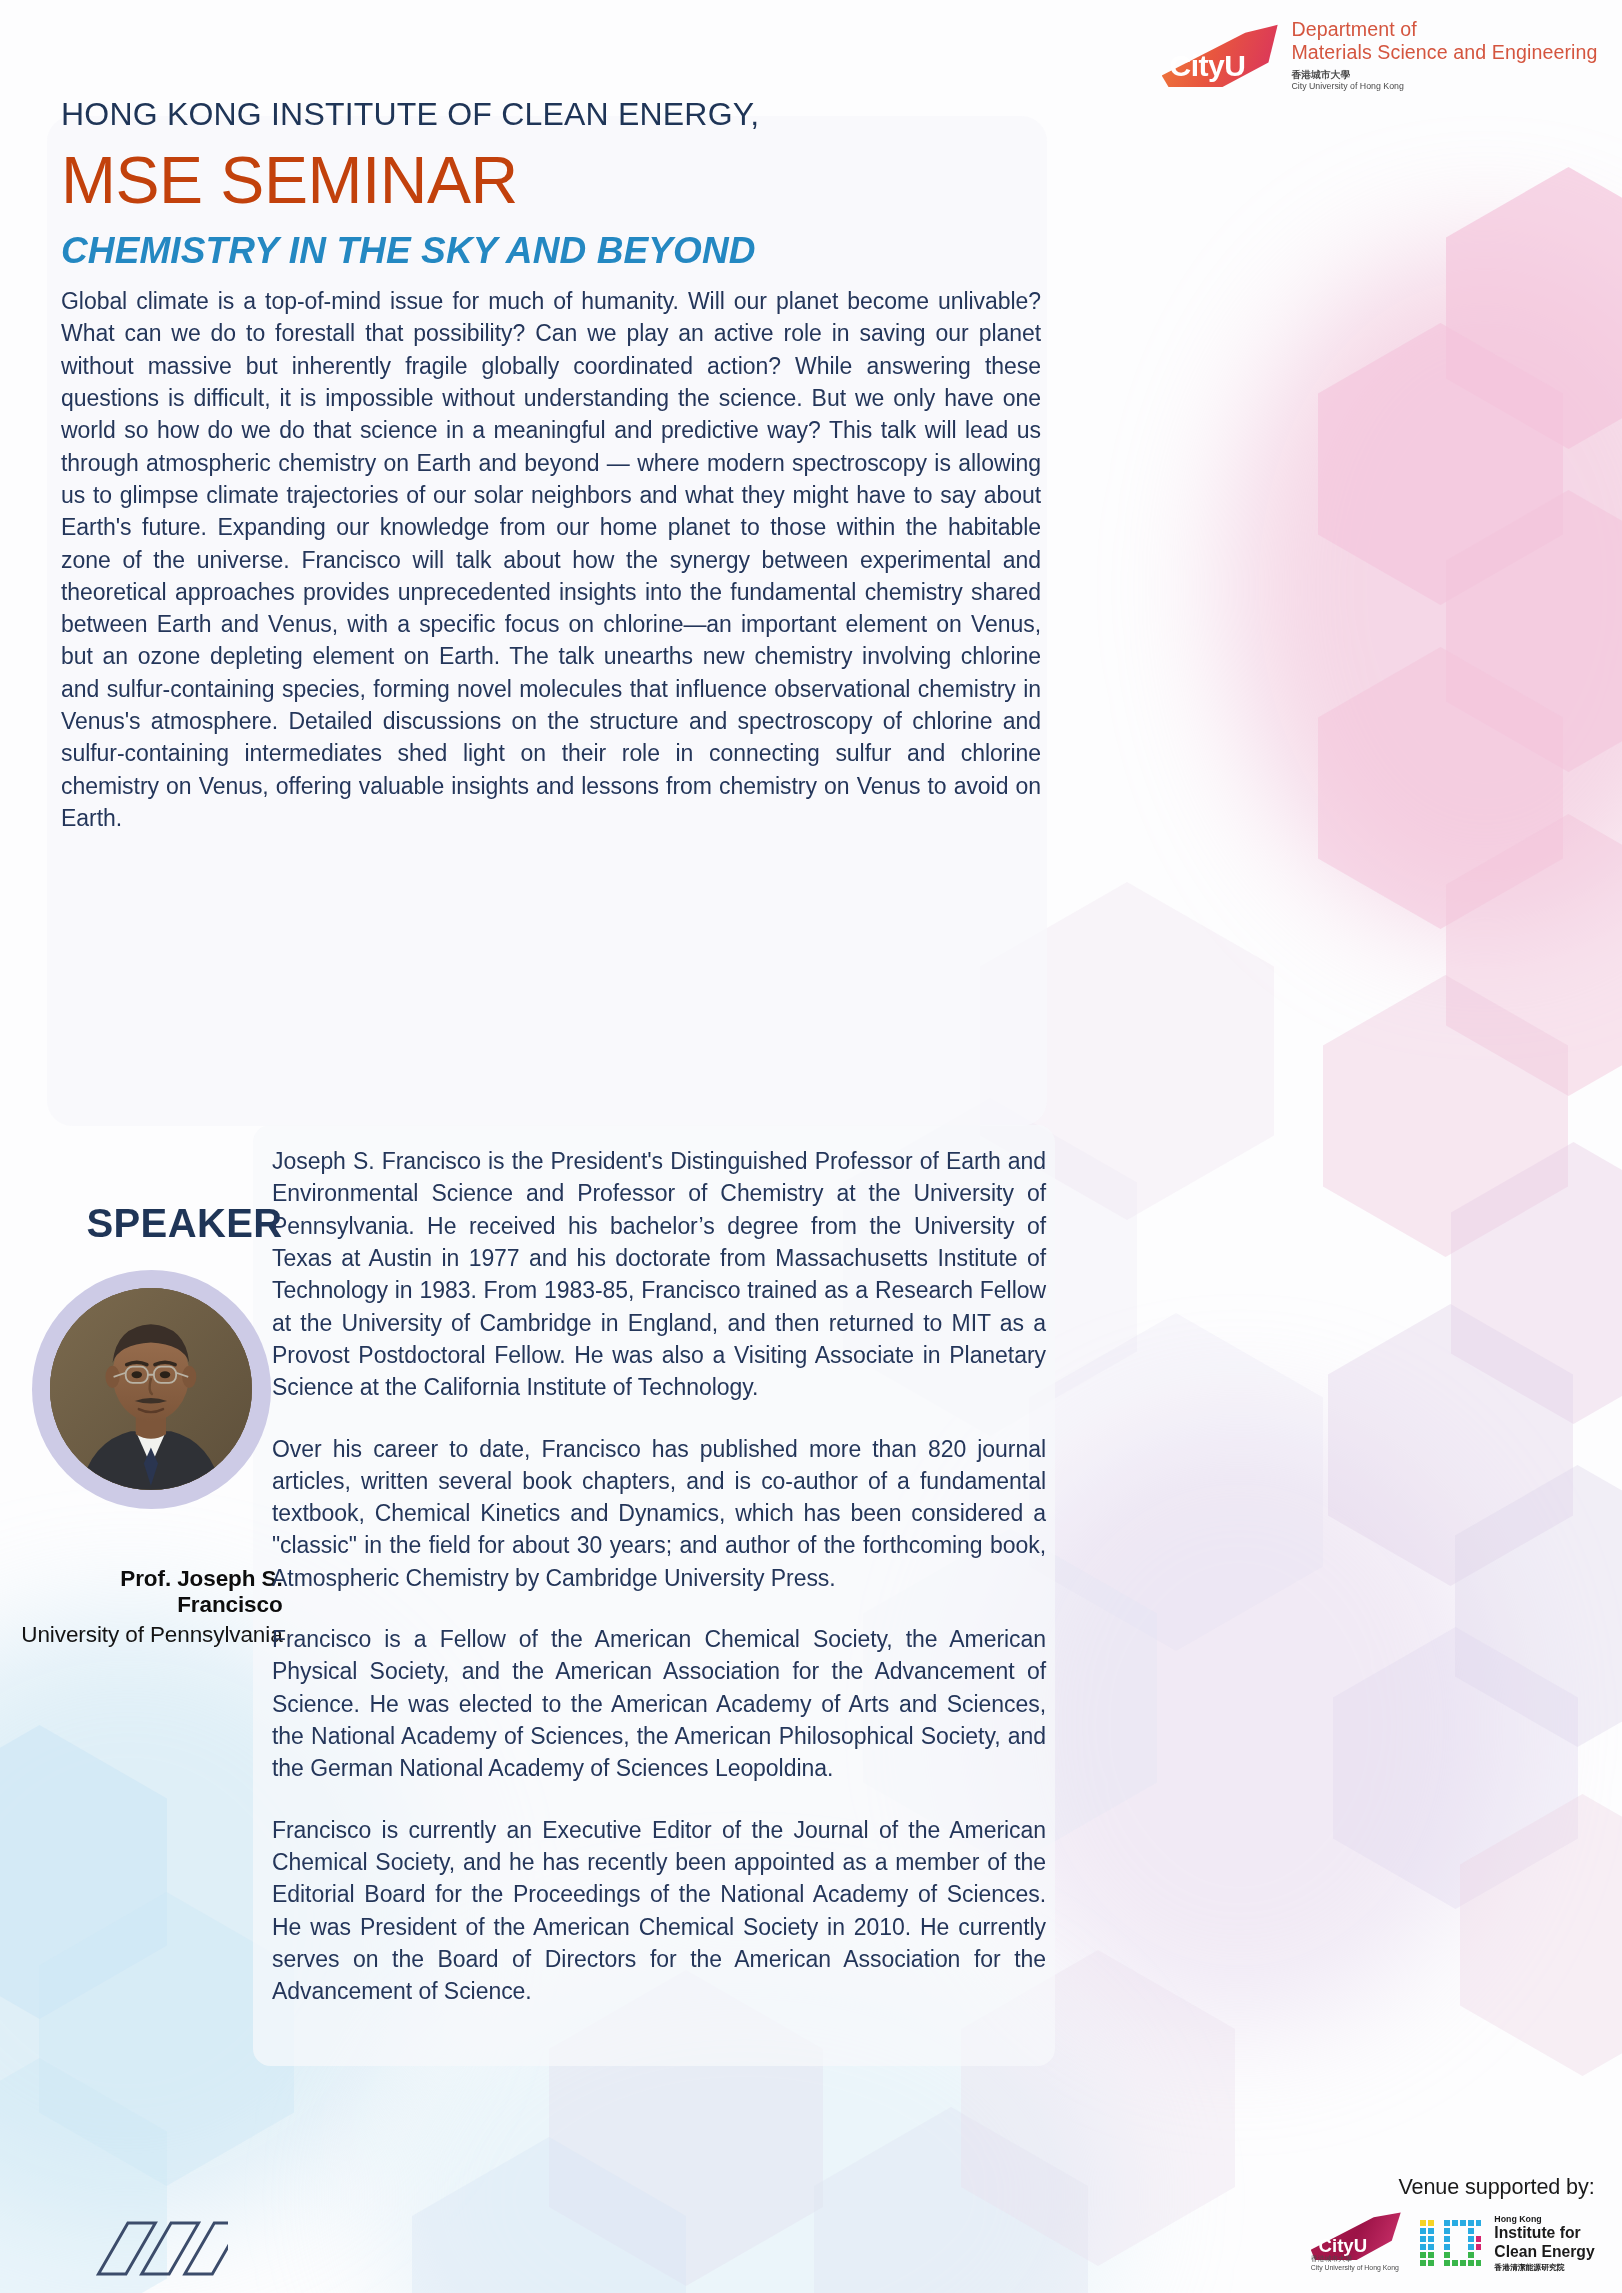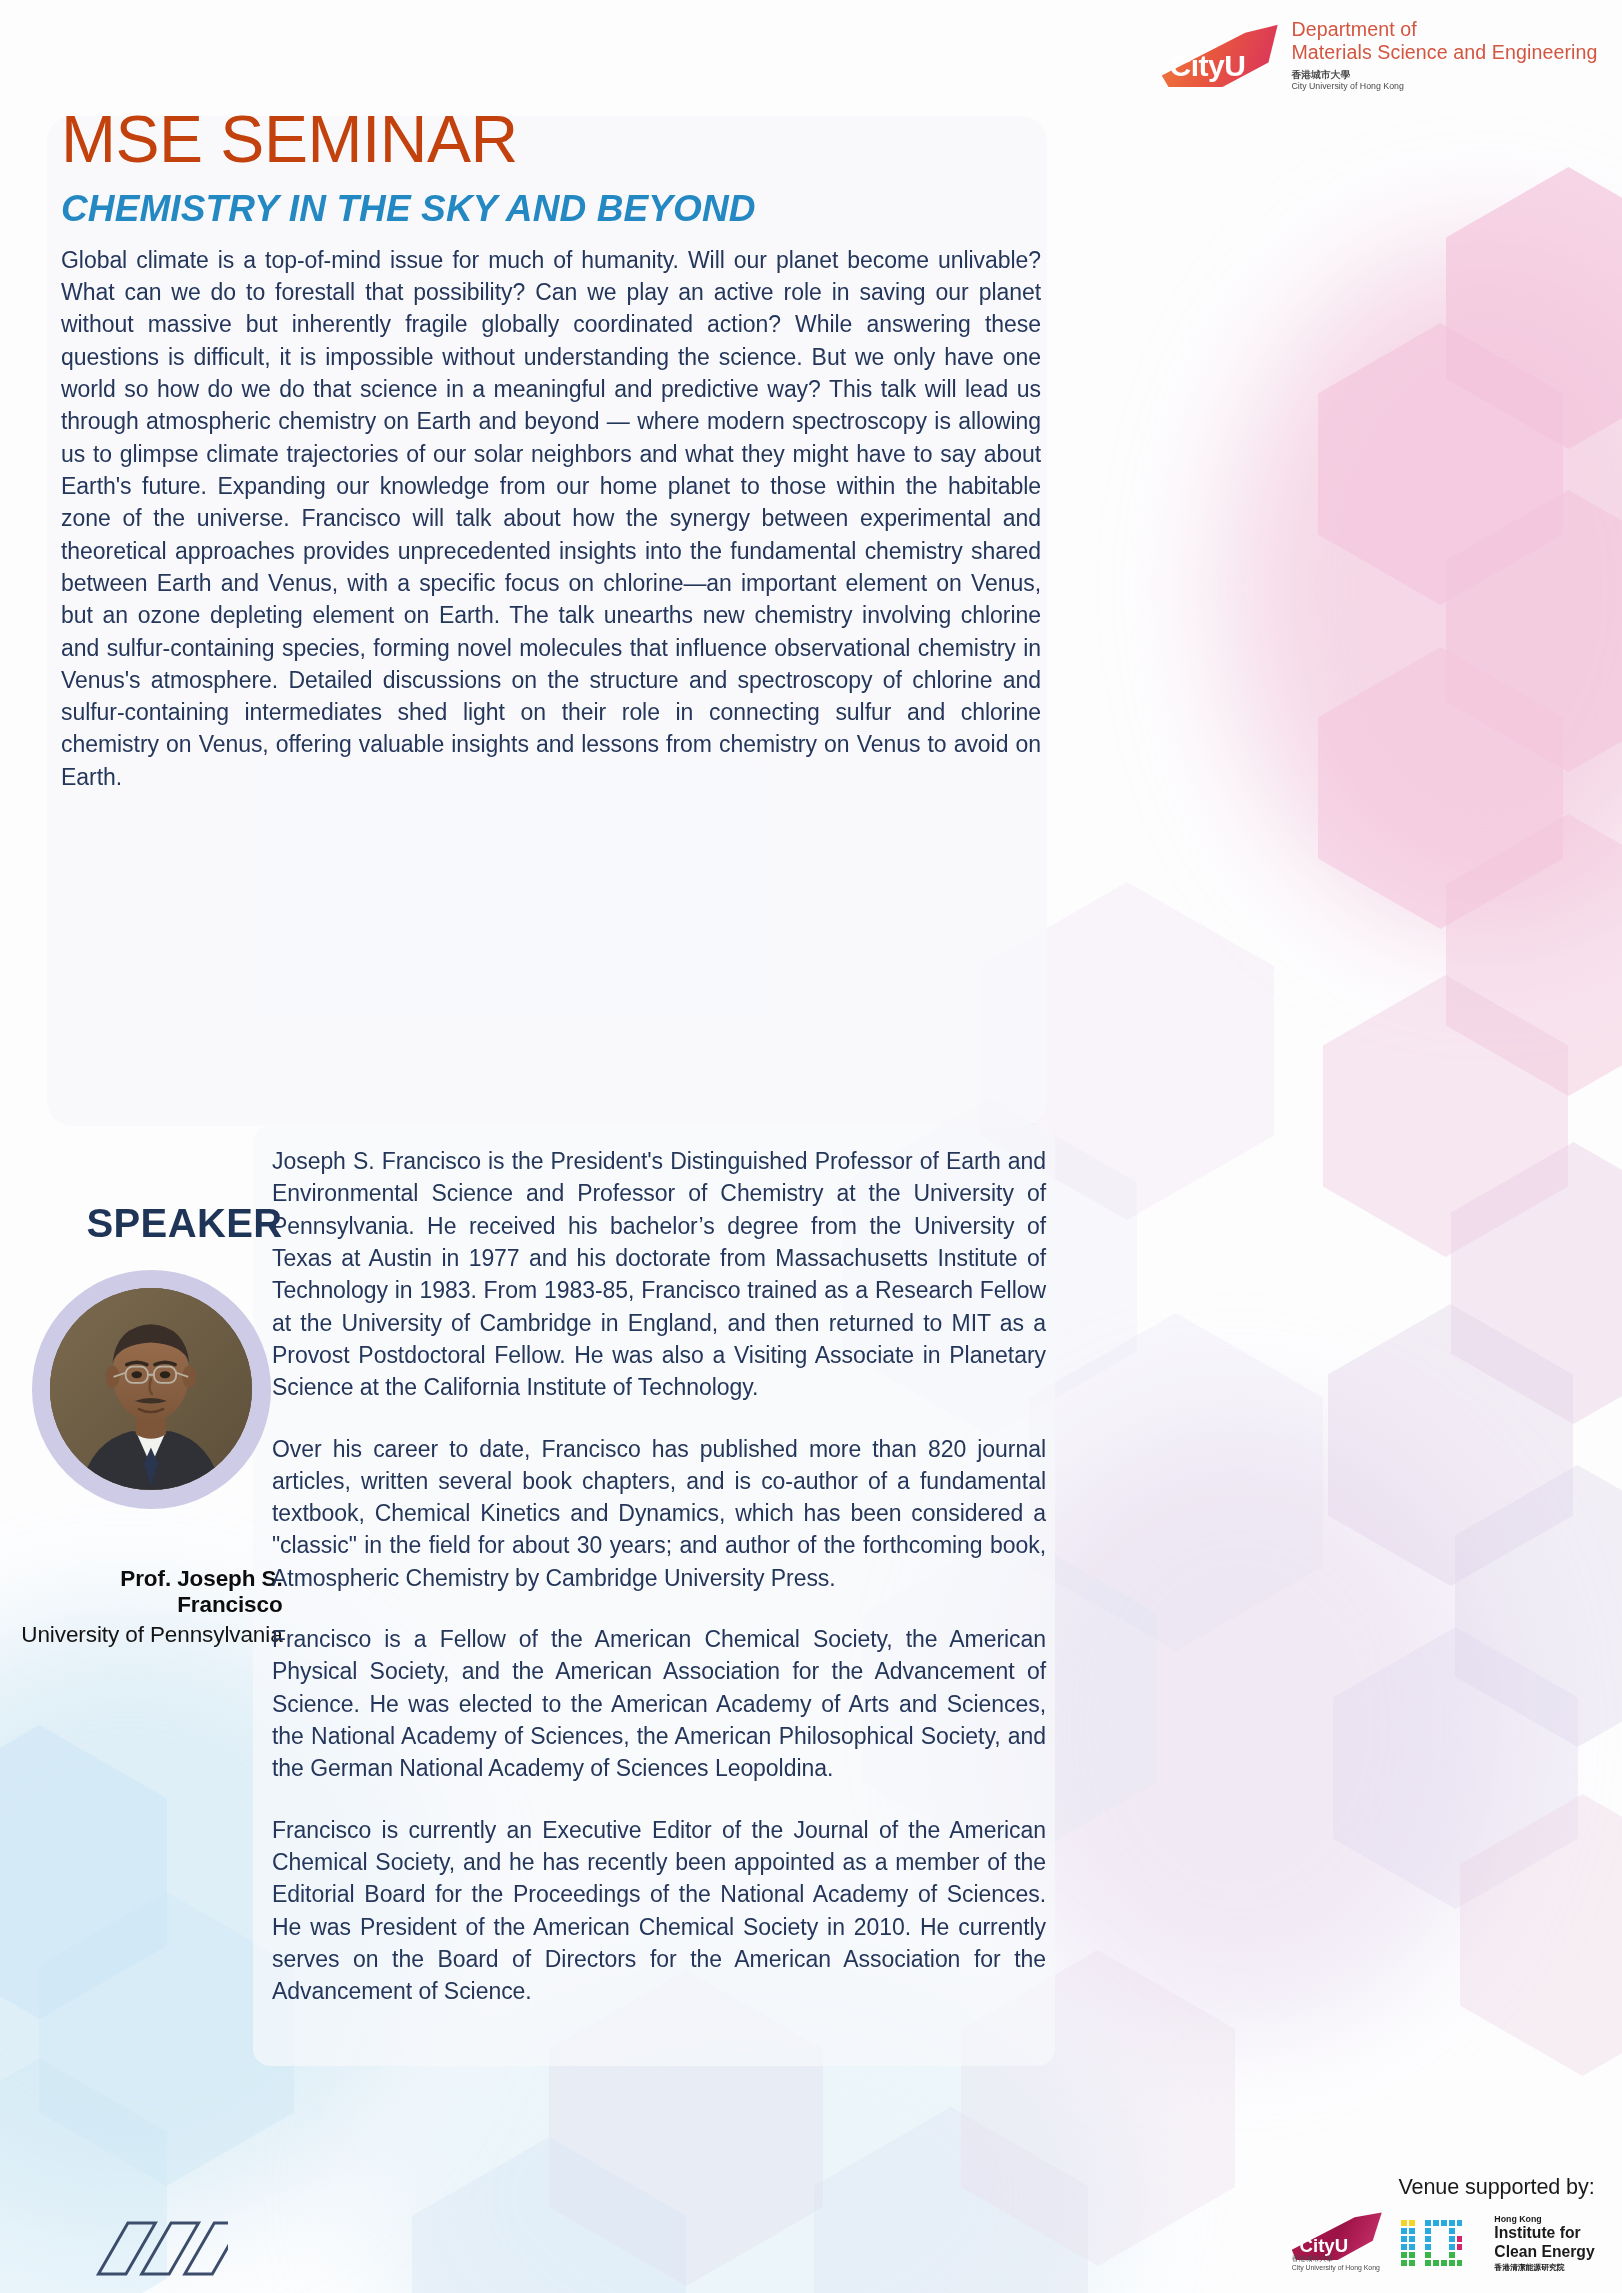--- a/index.html
+++ b/index.html
@@ -230,21 +230,21 @@
     position: absolute;
     left: 0; bottom: 0;
     color: #4a4a4a;
     font-size: 6.9px;
     line-height: 1.25;
     text-align: left;
   }
   .ice-block {
     display: flex;
     align-items: center;
-    gap: 24px;
+    gap: 5px;
     justify-content: center;
   }
   .ice-grid {
     display: grid;
     grid-template-columns: repeat(9, 5.9px);
     grid-template-rows: repeat(6, 5.9px);
     gap: 2px;
   }
   .ice-cell { width: 5.9px; height: 5.9px; }
   .ice-text { line-height: 1.18; text-align: left; }
@@ -307,20 +307,21 @@
     </div>
     <div class="dept-text">
       <div class="dept-line">Department of</div>
       <div class="dept-line">Materials Science and Engineering</div>
       <div class="dept-cn">香港城市大學</div>
       <div class="dept-en-small">City University of Hong Kong</div>
     </div>
   </div>
 
   <div class="content">
+    <div class="meta-line">HONG KONG INSTITUTE OF CLEAN ENERGY,</div>
 
     <div class="seminar-title">MSE SEMINAR</div>
     <div class="talk-title">CHEMISTRY IN THE SKY AND BEYOND</div>
     <div class="abstract">Global climate is a top-of-mind issue for much of humanity. Will our planet become unlivable? What can we do to forestall that possibility? Can we play an active role in saving our planet without massive but inherently fragile globally coordinated action? While answering these questions is difficult, it is impossible without understanding the science. But we only have one world so how do we do that science in a meaningful and predictive way? This talk will lead us through atmospheric chemistry on Earth and beyond — where modern spectroscopy is allowing us to glimpse climate trajectories of our solar neighbors and what they might have to say about Earth's future.  Expanding our knowledge from our home planet to those within the habitable zone of the universe. Francisco will talk about how the synergy between experimental and theoretical approaches provides unprecedented insights into the fundamental chemistry shared between Earth and Venus, with a specific focus on chlorine—an important element on Venus, but an ozone depleting element on Earth. The talk unearths new chemistry involving chlorine and sulfur-containing species, forming novel molecules that influence observational chemistry in Venus's atmosphere. Detailed discussions on the structure and spectroscopy of chlorine and sulfur-containing intermediates shed light on their role in connecting sulfur and chlorine chemistry on Venus, offering valuable insights and lessons from chemistry on Venus to avoid on Earth.</div>
   </div>
 
   <div class="speaker-zone">
     <div class="speaker-heading">SPEAKER</div>
 
     <div class="portrait-wrap">

